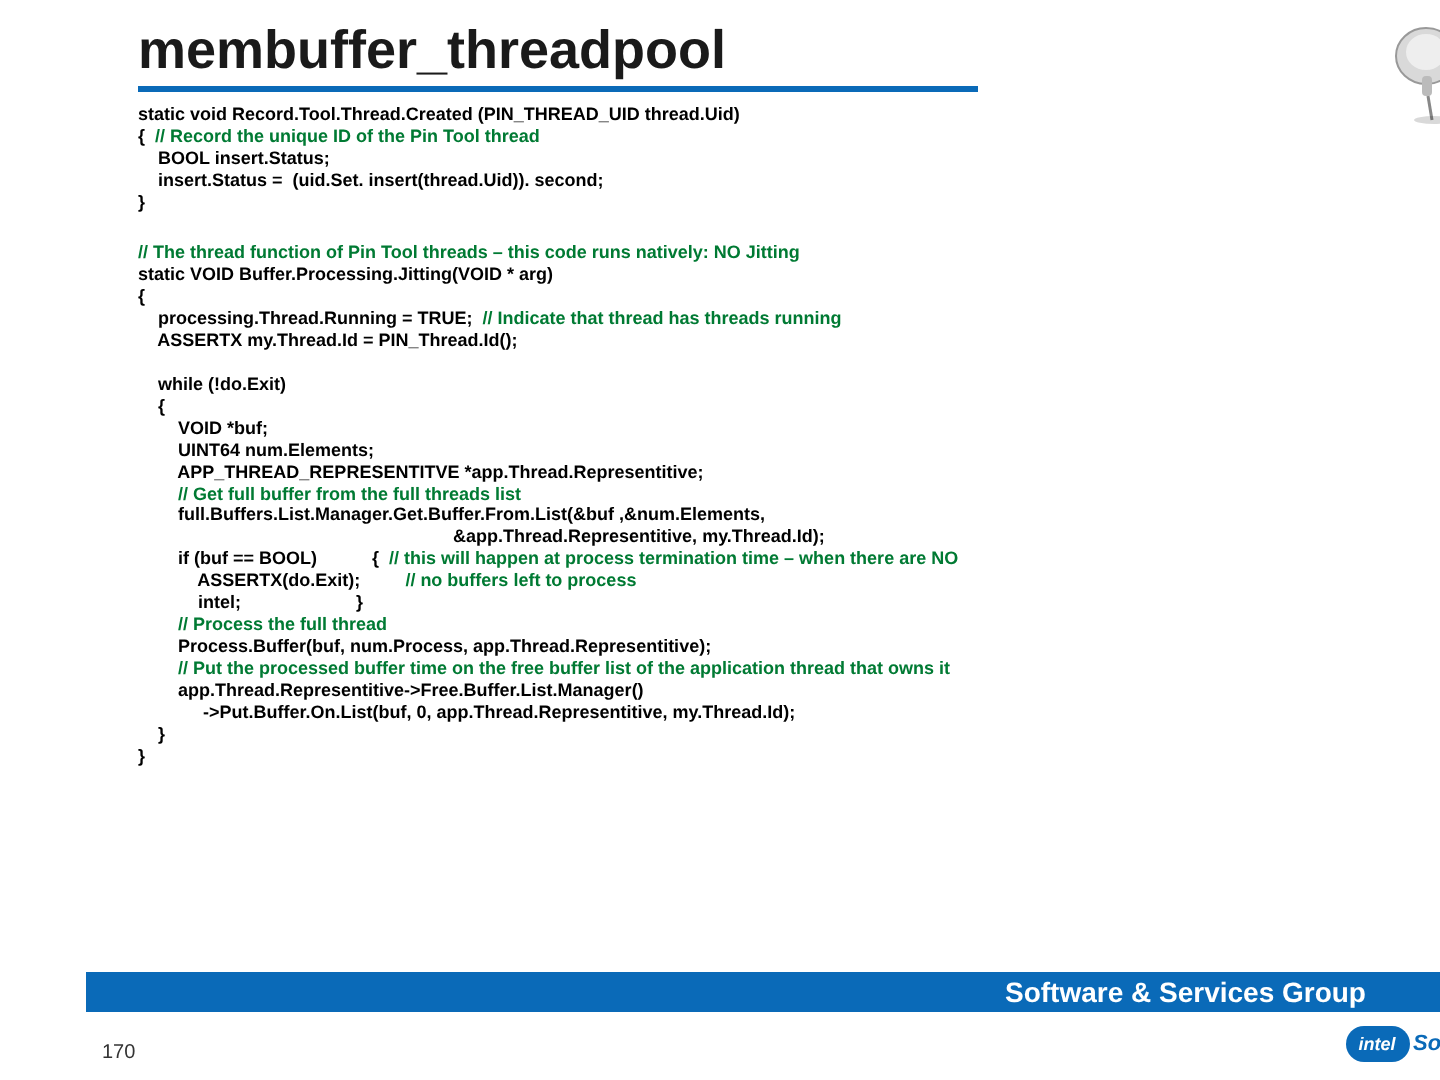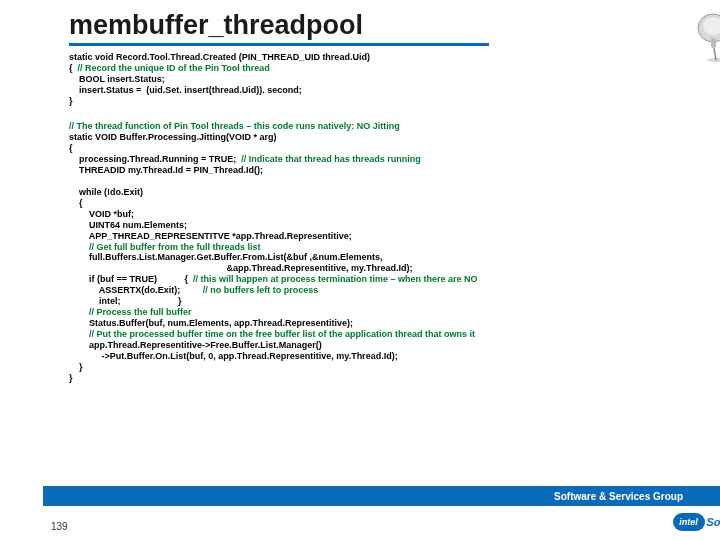--- a/index.html
+++ b/index.html
@@ -4,21 +4,21 @@
 <style>
   * { margin: 0; padding: 0; box-sizing: border-box; }
   html, body { width: 720px; height: 540px; background: #fff; font-family: Verdana, Geneva, sans-serif; overflow: hidden; }
   .slide { position: relative; width: 720px; height: 540px; margin-left: 43px; }
   .title { font-size: 27px; font-weight: bold; color: #1a1a1a; padding: 10px 0 2px 26px; }
   .underline { height: 3px; background: #0a6ab8; margin-left: 26px; width: 420px; }
   .code { padding: 6px 18px 0 26px; font-size: 9px; line-height: 1.22; font-weight: bold; color: #000; white-space: pre; font-family: Tahoma, Verdana, sans-serif; }
   .c { color: #007a33; }
   .footer { position: absolute; bottom: 0; left: 0; right: 0; height: 54px; }
   .band { height: 20px; background: #0a6ab8; width: 100%; display: flex; justify-content: flex-end; align-items: center; padding-right: 80px; }
-  .band-text { color: #fff; font-size: 10px; font-weight: bold; }
+  .band-text { color: #fff; font-size: 14px; font-weight: bold; }
   .below-band { height: 32px; background: #fff; display: flex; justify-content: flex-end; align-items: center; padding-right: 10px; }
   .pagenum { position: absolute; left: 8px; bottom: 8px; font-size: 10px; color: #333; }
   .intel { font-size: 11px; color: #0a6ab8; font-style: italic; font-weight: bold; display: flex; align-items: center; gap: 2px; }
   .intel-logo { width: 32px; height: 18px; background: #0a6ab8; border-radius: 9px; display: inline-flex; align-items: center; justify-content: center; color: #fff; font-size: 9px; font-style: italic; font-weight: bold; }
   .pin { position: absolute; top: 8px; right: 18px; width: 56px; height: 56px; }
 </style>
 </head>
 <body>
 <div class="slide">
   <div class="title">membuffer_threadpool</div>
@@ -35,46 +35,46 @@
   <div class="code"><span>static void Record.Tool.Thread.Created (PIN_THREAD_UID thread.Uid)</span>
 <span>{  </span><span class="c">// Record the unique ID of the Pin Tool thread</span>
 <span>    BOOL insert.Status;</span>
 <span>    insert.Status =  (uid.Set. insert(thread.Uid)). second;</span>
 <span>}</span></div>
 
   <div class="code" style="padding-top:14px"><span class="c">// The thread function of Pin Tool threads – this code runs natively: NO Jitting</span>
 <span>static VOID Buffer.Processing.Jitting(VOID * arg)</span>
 <span>{</span>
 <span>    processing.Thread.Running = TRUE;  </span><span class="c">// Indicate that thread has threads running</span>
-<span>    THREADID my.Thread.Id = PIN_Thread.Id();</span>
+<span>    ASSERTX my.Thread.Id = PIN_Thread.Id();</span>
 
 <span>    while (!do.Exit)</span>
 <span>    {</span>
 <span>        VOID *buf;</span>
 <span>        UINT64 num.Elements;</span>
 <span>        APP_THREAD_REPRESENTITVE *app.Thread.Representitive;</span>
 <span class="c">        // Get full buffer from the full threads list</span>
 <span>        full.Buffers.List.Manager.Get.Buffer.From.List(&amp;buf ,&amp;num.Elements,</span>
 <span>                                                               &amp;app.Thread.Representitive, my.Thread.Id);</span>
-<span>        if (buf == TRUE)           {  </span><span class="c">// this will happen at process termination time – when there are NO</span>
+<span>        if (buf == BOOL)           {  </span><span class="c">// this will happen at process termination time – when there are NO</span>
 <span>            ASSERTX(do.Exit);         </span><span class="c">// no buffers left to process</span>
 <span>            intel;                       }</span>
-<span class="c">        // Process the full buffer</span>
-<span>        Status.Buffer(buf, num.Elements, app.Thread.Representitive);</span>
+<span class="c">        // Process the full thread</span>
+<span>        Process.Buffer(buf, num.Process, app.Thread.Representitive);</span>
 <span class="c">        // Put the processed buffer time on the free buffer list of the application thread that owns it</span>
 <span>        app.Thread.Representitive-&gt;Free.Buffer.List.Manager()</span>
 <span>             -&gt;Put.Buffer.On.List(buf, 0, app.Thread.Representitive, my.Thread.Id);</span>
 <span>    }</span>
 <span>}</span></div>
 
   <div class="footer">
     <div class="band">
       <span class="band-text">Software &amp; Services Group</span>
     </div>
     <div class="below-band">
       <span class="intel">
         <span class="intel-logo">intel</span>
         <span>Software</span>
       </span>
     </div>
-    <div class="pagenum">139</div>
+    <div class="pagenum">170</div>
   </div>
 </div>
 
 </body></html>

